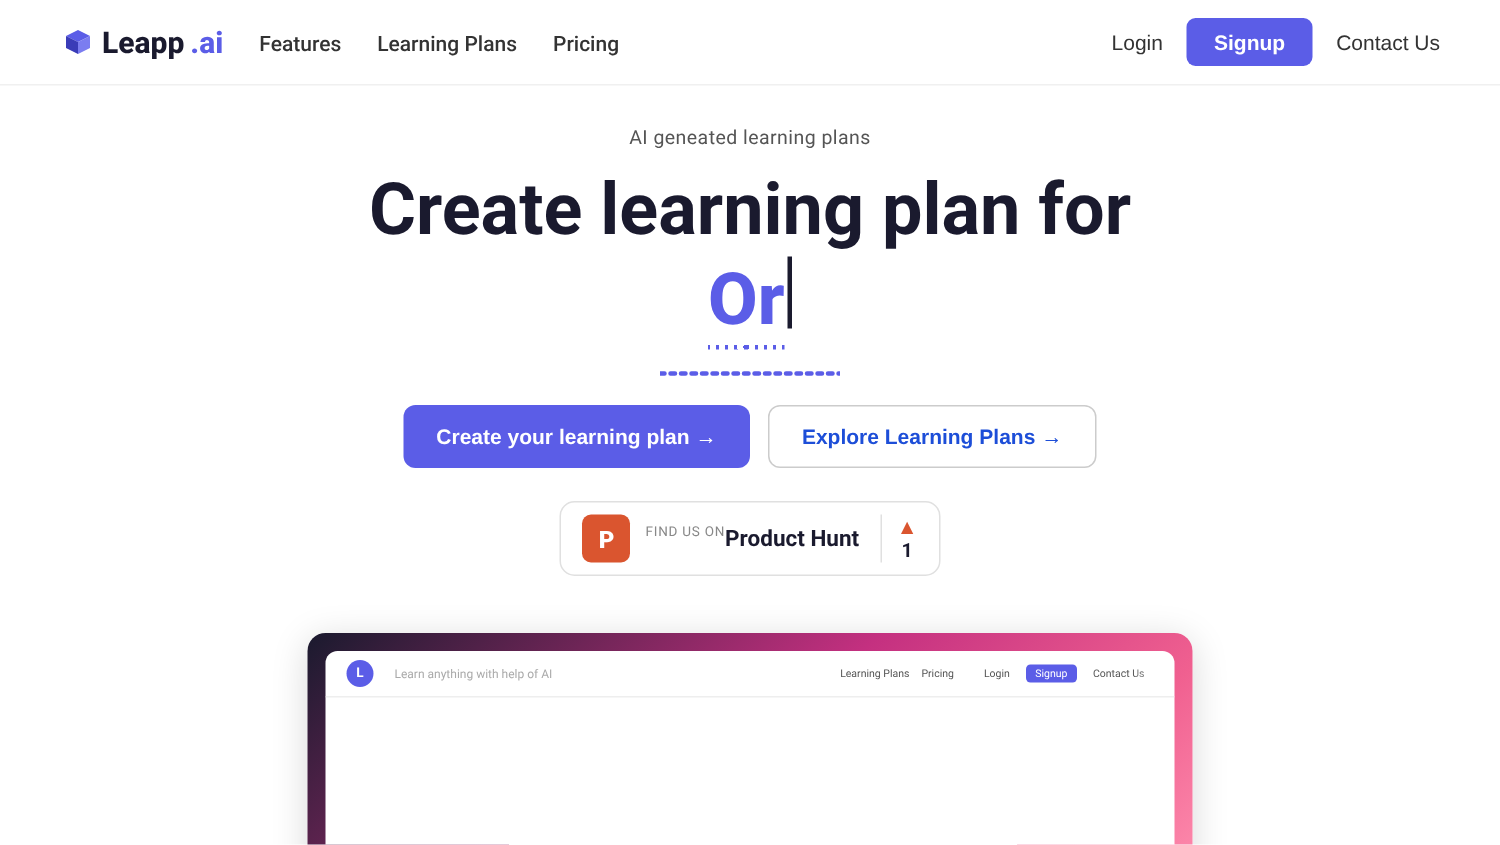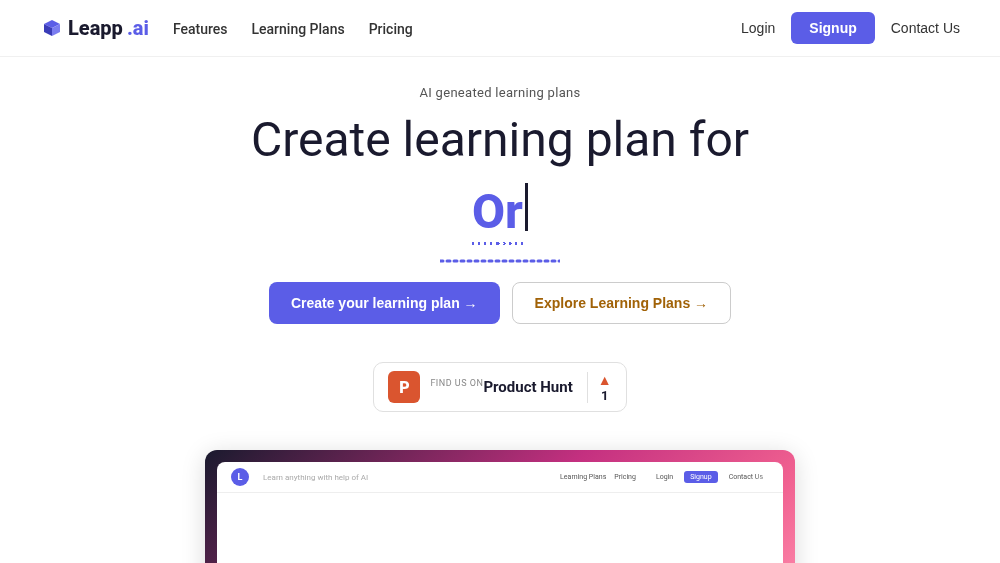--- a/index.html
+++ b/index.html
@@ -116,24 +116,24 @@
 
     .hero-tag {
       font-size: 13px;
       color: #555;
       margin-bottom: 12px;
       letter-spacing: 0.3px;
     }
 
     .hero-title {
       font-size: 48px;
-      font-weight: 400;
+      font-weight: 700;
       color: #1a1a2e;
       line-height: 1.15;
-      margin-bottom: 16px;
+      margin-bottom: 4px;
     }
 
     .hero-title-line2 {
       display: flex;
       align-items: flex-start;
       justify-content: center;
       gap: 0;
     }
 
     .hero-animated-word {
@@ -186,40 +186,40 @@
       color: #444;
       max-width: 440px;
       line-height: 1.6;
       margin-bottom: 22px;
     }
 
     
     .cta-buttons {
       display: flex;
       gap: 12px;
-      margin-bottom: 38px;
+      margin-bottom: 22px;
     }
 
     .btn-cta-primary {
       background: #5b5de7;
       color: white;
       border: none;
       padding: 12px 22px;
       border-radius: 8px;
       font-size: 14px;
       font-weight: 600;
       cursor: pointer;
       display: flex;
       align-items: center;
       gap: 6px;
     }
 
     .btn-cta-secondary {
       background: white;
-      color: #a16207;
+      color: #1d4ed8;
       border: 1.5px solid #ccc;
       padding: 12px 22px;
       border-radius: 8px;
       font-size: 14px;
       font-weight: 600;
       cursor: pointer;
       display: flex;
       align-items: center;
       gap: 6px;
     }

